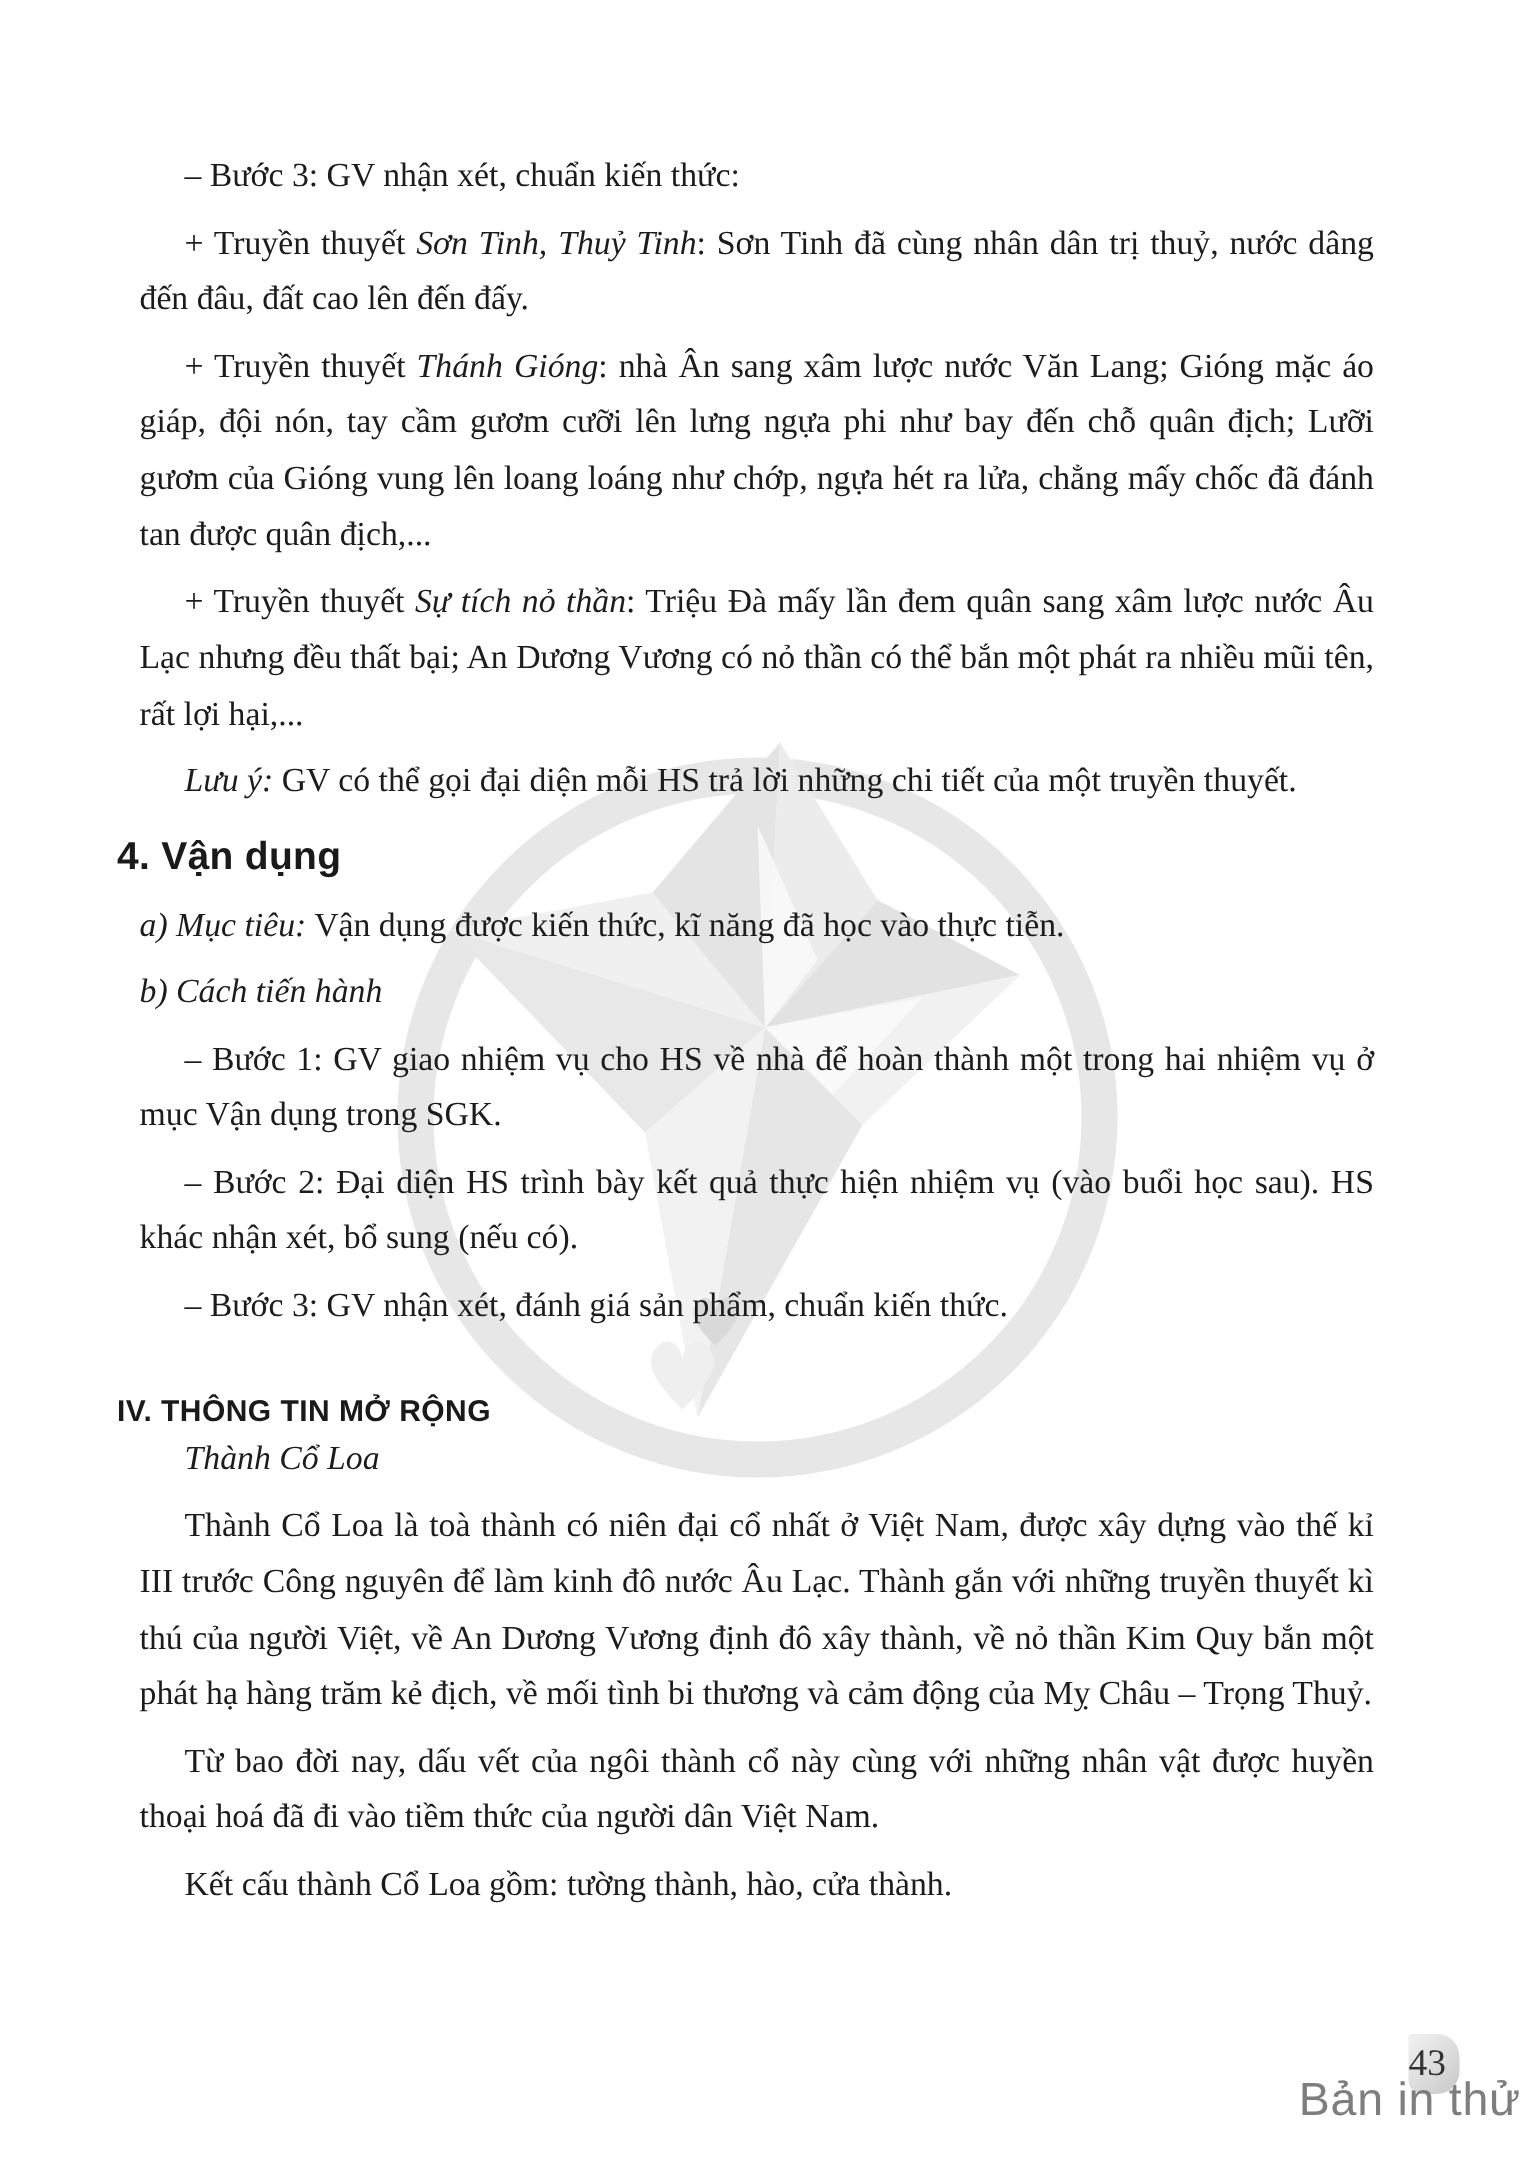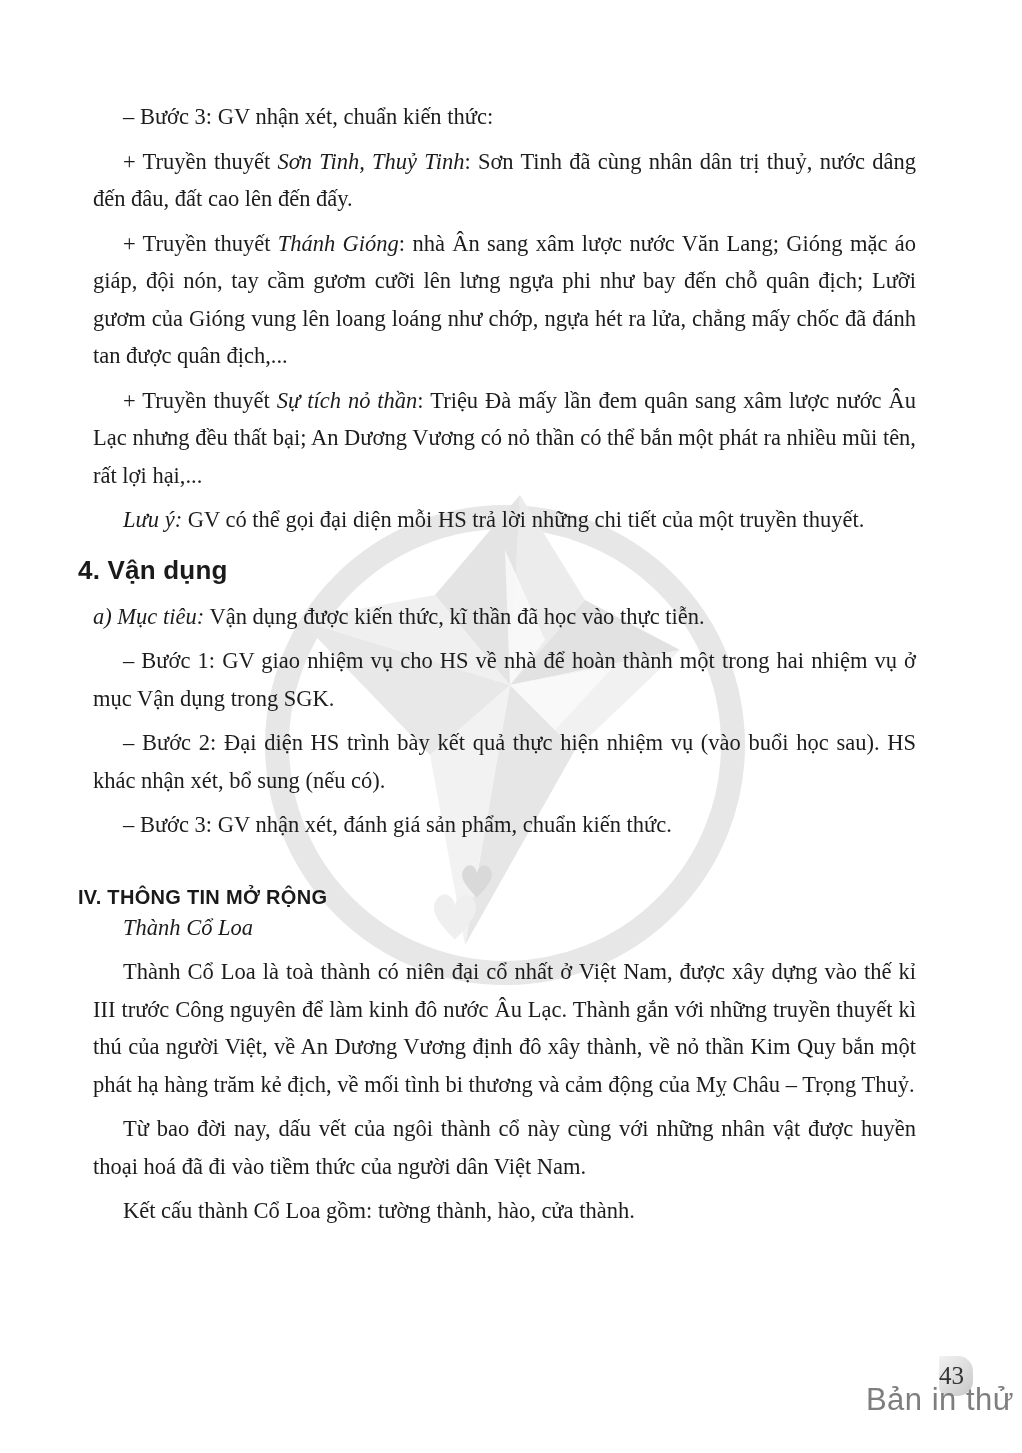--- a/index.html
+++ b/index.html
@@ -109,23 +109,24 @@
       <span>+ Truyền thuyết </span><span class="it">Sự tích nỏ thần</span><span>: Triệu Đà mấy lần đem quân sang xâm lược nước Âu Lạc nhưng đều thất bại; An Dương Vương có nỏ thần có thể bắn một phát ra nhiều mũi tên, rất lợi hại,...</span>
     </p>
 
     <p class="body">
       <span class="it">Lưu ý:</span><span> GV có thể gọi đại diện mỗi HS trả lời những chi tiết của một truyền thuyết.</span>
     </p>
 
     <div class="h-sub">4. Vận dụng</div>
 
     <p class="body noindent">
-      <span class="it">a) Mục tiêu:</span><span> Vận dụng được kiến thức, kĩ thần đã học vào thực tiễn.</span>
+      <span class="it">a) Mục tiêu:</span><span> Vận dụng được kiến thức, kĩ năng đã học vào thực tiễn.</span>
     </p>
 
+    <p class="body noindent it">b) Cách tiến hành</p>
 
     <p class="body">– Bước 1: GV giao nhiệm vụ cho HS về nhà để hoàn thành một trong hai nhiệm vụ ở mục Vận dụng trong SGK.</p>
 
     <p class="body">– Bước 2: Đại diện HS trình bày kết quả thực hiện nhiệm vụ (vào buổi học sau). HS khác nhận xét, bổ sung (nếu có).</p>
 
     <p class="body">– Bước 3: GV nhận xét, đánh giá sản phẩm, chuẩn kiến thức.</p>
 
     <div class="h-roman">IV. THÔNG TIN MỞ RỘNG</div>
 
     <p class="body subtitle">Thành Cổ Loa</p>

